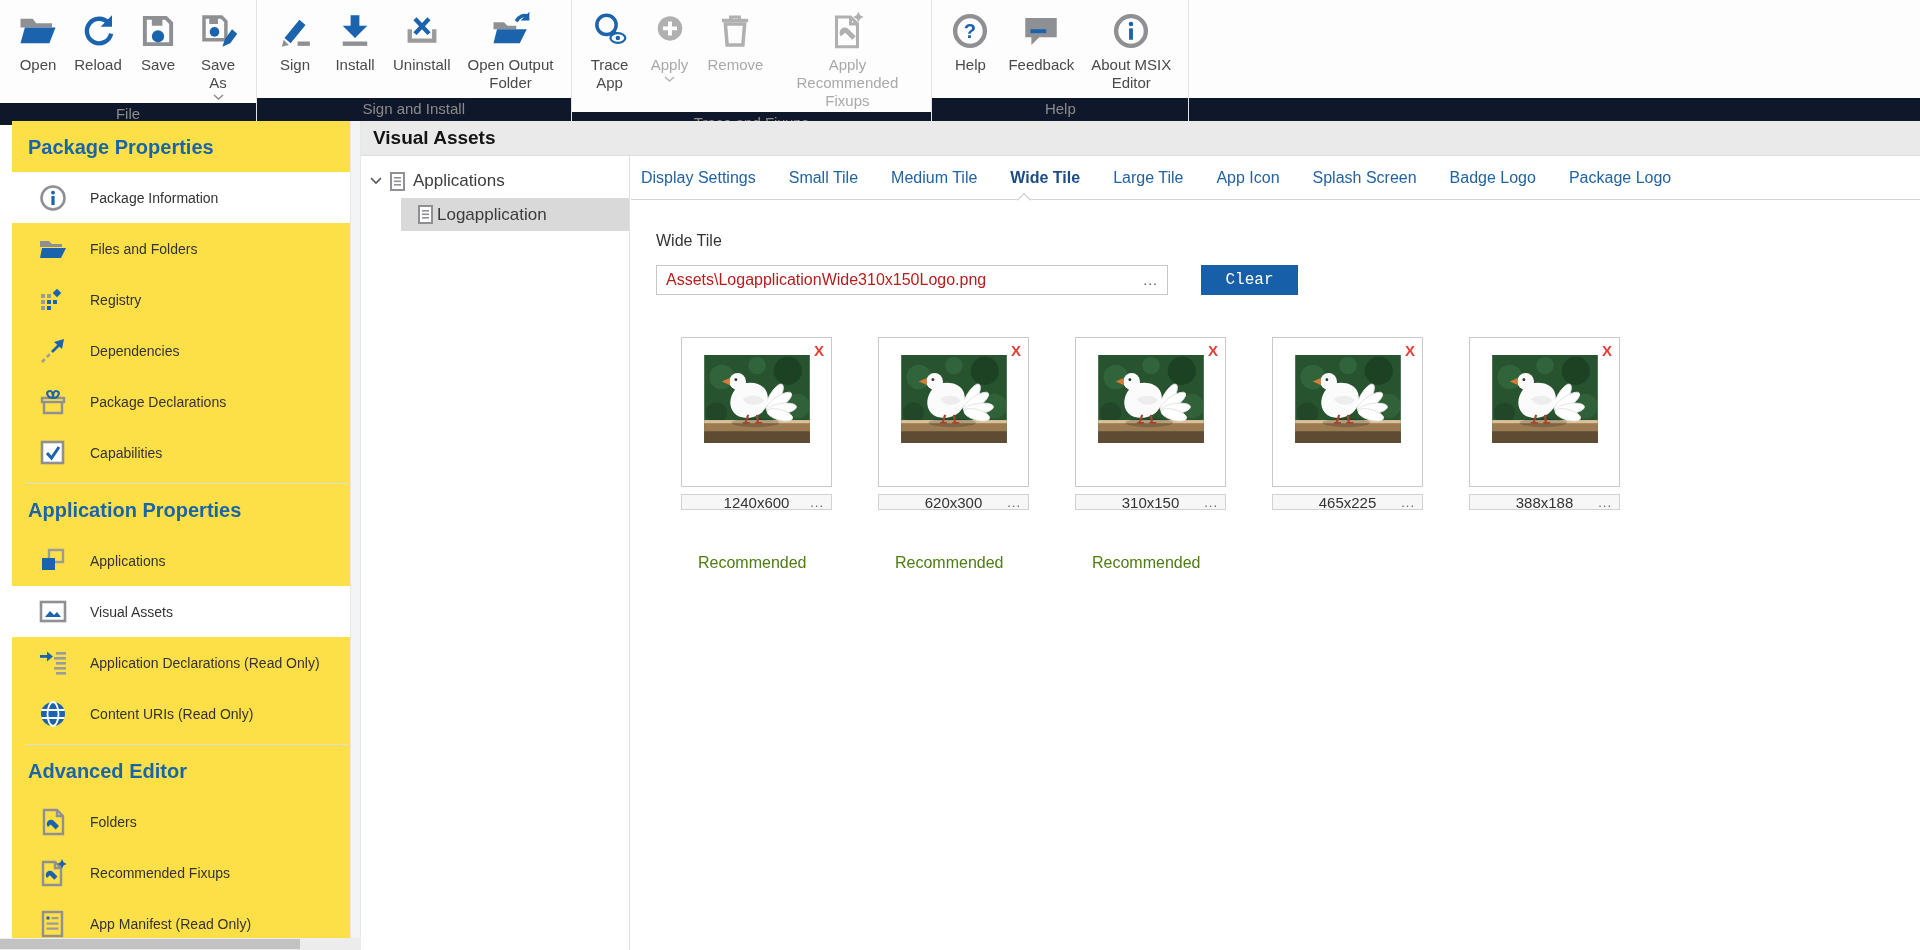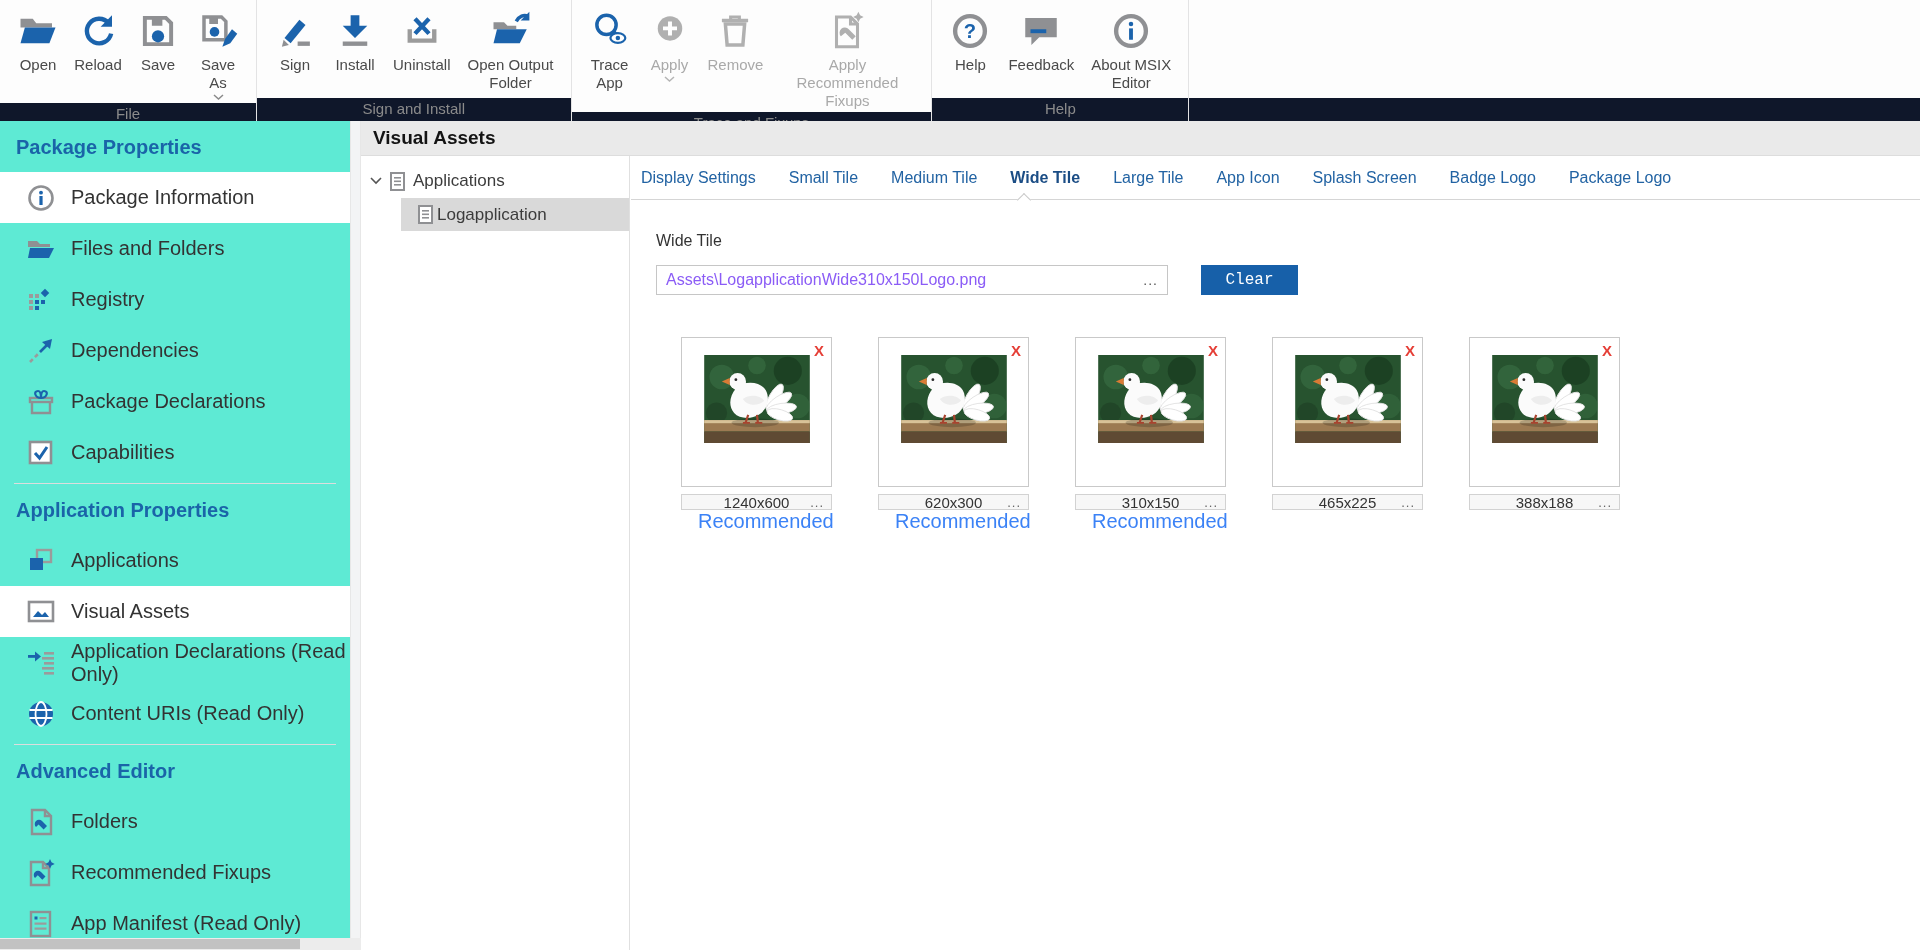--- a/index.html
+++ b/index.html
@@ -17,23 +17,23 @@
   .rlbl   { font-size:15px; color:#4a4a4a; text-align:center; line-height:18px; margin-top:3px; }
   .rbtn.disabled .rlbl { color:#a9a9a9; }
   .chev   { margin-top:2px; }
   .w58  { max-width:60px; }
   .w100 { max-width:104px; }
   .w150 { max-width:152px; }
   .w95  { max-width:98px; }
   .glabel { height:23px; background:#0f172a; color:#8b8b8b; font-size:15px; text-align:center; line-height:22px; white-space:nowrap; padding:0 6px; }
 
   
-  .sidebar { position:absolute; top:121px; left:0; width:350px; bottom:12px; background:#5eead4; overflow:hidden; }
+  .sidebar { position:absolute; top:121px; left:12px; width:350px; bottom:12px; background:#fde047; overflow:hidden; }
   .sb-heading { font-size:20px; font-weight:bold; color:#1a64a8; padding:15px 16px 13px 16px; }
-  .sb-item { height:51px; display:flex; align-items:center; padding-left:26px; gap:15px; font-size:20px; color:#333; cursor:pointer; }
+  .sb-item { height:51px; display:flex; align-items:center; padding-left:26px; gap:22px; font-size:14px; color:#333; cursor:pointer; }
   .sb-item.selected { background:#ffffff; }
   .sb-icon { width:30px; height:30px; flex:none; display:flex; align-items:center; justify-content:center; }
   .sb-divider { height:1px; background:#dcdddd; margin:5px 14px 0 14px; }
 
   .vstrip { position:absolute; top:121px; left:350px; width:11px; bottom:12px; background:#f3f4f5;
             border-left:1px solid #e7e7e7; border-right:1px solid #e7e7e7; }
   .hscroll { position:absolute; left:0; bottom:0; width:361px; height:12px; background:#ececec; }
   .hscroll .thumb { position:absolute; left:0; top:1px; height:10px; width:300px; background:#c2c2c2; }
 
   
@@ -53,36 +53,36 @@
   .tab { font-size:16px; color:#2263a3; cursor:pointer; white-space:nowrap; }
   .tab.active { font-weight:bold; color:#1b4d85; }
   .notch { position:absolute; bottom:-6px; left:330px; width:10px; height:10px; background:#fff;
            border-left:1px solid #c9c9c9; border-top:1px solid #c9c9c9; transform:rotate(45deg); }
 
   .section { padding:32px 0 0 25px; }
   .section-label { font-size:16px; color:#333; }
   .pathrow { margin-top:15px; display:flex; align-items:center; }
   .pathbox { width:512px; height:30px; border:1px solid #c6c6c6; background:#fff; display:flex;
              align-items:center; padding:0 9px; cursor:text; }
-  .pathtext { flex:1; font-size:16px; color:#8b5cf6; white-space:nowrap; overflow:hidden; }
+  .pathtext { flex:1; font-size:16px; color:#b91c1c; white-space:nowrap; overflow:hidden; }
   .browse { color:#555; font-size:14px; letter-spacing:1px; cursor:pointer; padding-left:6px; }
   .clearbtn { margin-left:33px; width:97px; height:30px; background:#1760a9; color:#fff; border:none;
               font-size:16px; font-family:Liberation Mono, monospace; display:flex; align-items:center;
               justify-content:center; cursor:pointer; }
 
   .tiles { display:flex; gap:46px; margin-top:42px; padding-left:25px; }
   .tilecol { width:151px; }
   .card { position:relative; width:151px; height:150px; background:#fff; border:1px solid #c9c9c9;
           display:flex; justify-content:flex-start; flex-direction:column; align-items:center; }
   .card .x { position:absolute; top:4px; right:7px; color:#e53e36; font-size:15px; font-weight:bold; cursor:pointer; }
   .dove { width:106px; height:88px; margin-top:17px; }
   .chip { margin-top:7px; height:16px; border:1px solid #d2d2d2; background:#f7f7f7; position:relative;
           display:flex; align-items:center; justify-content:center; font-size:15px; color:#333; cursor:pointer; }
   .chip .dots { position:absolute; right:7px; color:#666; font-size:13px; letter-spacing:1px; }
-  .note { font-size:20px; color:#3b82f6; padding-left:17px; min-height:19px; }
+  .note { margin-top:44px; font-size:16px; color:#4d7c0f; padding-left:17px; min-height:19px; }
 </style>
 </head>
 <body>
 
 <svg width="0" height="0" style="position:absolute">
   <defs>
     <g id="dove">
       <rect width="120" height="100" fill="#27532f"></rect>
       <circle cx="20" cy="25" r="14" fill="#3c7347" opacity=".55"></circle>
       <circle cx="95" cy="18" r="16" fill="#16351d" opacity=".6"></circle>

